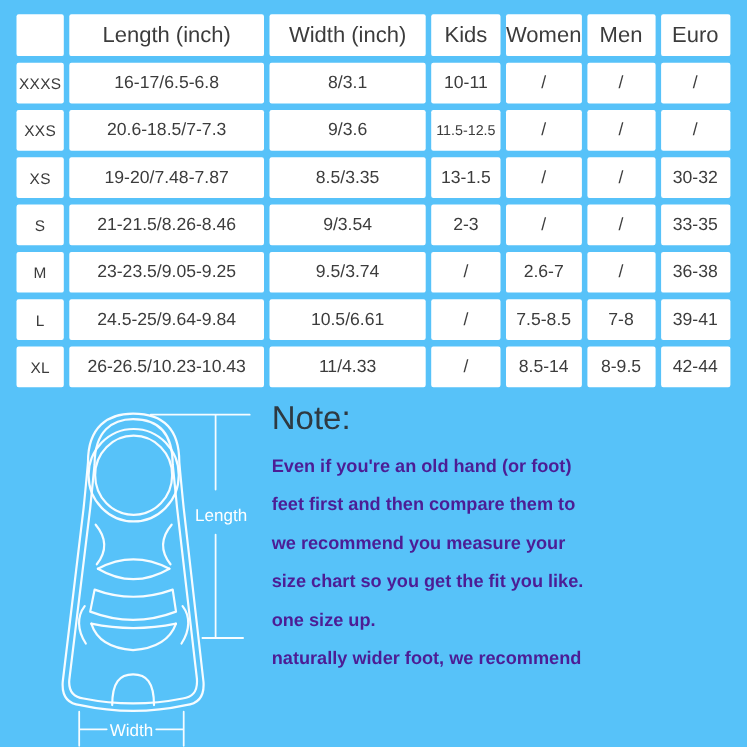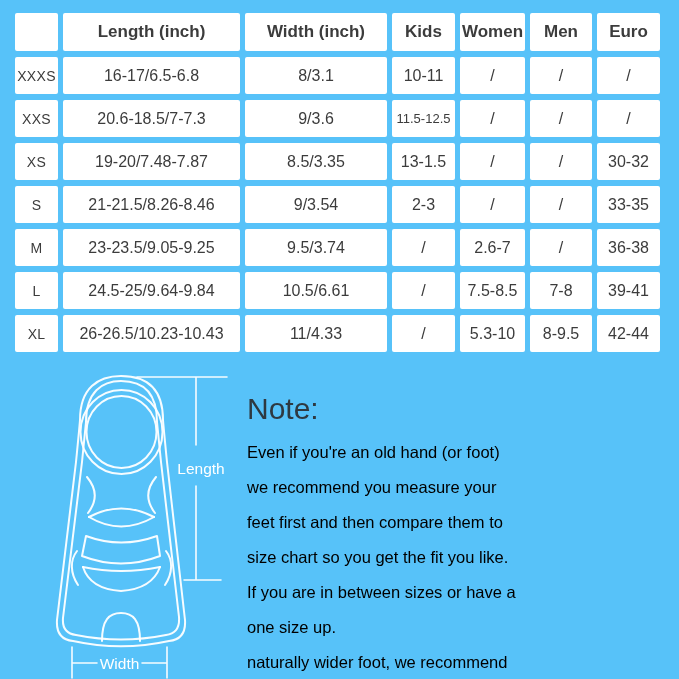--- a/index.html
+++ b/index.html
@@ -27,21 +27,21 @@
   .size-chart th, .size-chart td {
     background: #FFFFFF;
     color: #3C3C3C;
     text-align: center;
     vertical-align: middle;
     font-weight: 400;
     border-radius: 2px;
     overflow: hidden;
     white-space: nowrap;
   }
-  .size-chart th { height: 38px; font-size: 17px; font-weight: bold; }
+  .size-chart th { height: 38px; font-size: 20px; }
   .size-chart td { height: 37px; font-size: 16px; margin-left: 24px; }
   .size-chart td.size-cell { font-size: 14px; letter-spacing: 0.3px; }
   .size-chart td.compact { font-size: 13px; }
   
   .fin-diagram {
     position: absolute;
     left: 40px; top: 370px;
     width: 200px; height: 310px;
   }
   .fin-diagram path, .fin-diagram ellipse {
@@ -54,35 +54,36 @@
   .fin-diagram .measure { stroke-width: 1.6; }
   .fin-diagram text {
     fill: #FFFFFF;
     font-family: "Liberation Sans", sans-serif;
     font-size: 15.5px;
     stroke: none;
   }
   
   .note {
     position: absolute;
-    left: 247px; top: 392px;
+    left: 247px; top: 364px;
     width: 300px;
   }
   .note-title {
     font-size: 30px;
     line-height: 34px;
     color: #2E3941;
     font-weight: 400;
   }
   .note-lines { margin-top: 9px; }
   .note-line {
     font-size: 16.5px;
     line-height: 35px;
-    color: #000000;
+    color: #4c1d95;
     white-space: nowrap;
+    font-weight: bold;
   }
 </style>
 </head>
 <body>
 
 <table class="size-chart">
   <colgroup>
     <col class="c0">
       <col class="c1">
       <col class="c2">
@@ -153,21 +154,21 @@
     <td>/</td>
     <td>7.5-8.5</td>
     <td>7-8</td>
     <td>39-41</td>
   </tr>
   <tr>
     <td class="size-cell">XL</td>
     <td>26-26.5/10.23-10.43</td>
     <td>11/4.33</td>
     <td>/</td>
-    <td>5.3-10</td>
+    <td>8.5-14</td>
     <td>8-9.5</td>
     <td>42-44</td>
   </tr>
 </tbody>
   </table>
 
 <svg class="fin-diagram" viewBox="40 370 200 310" xmlns="http://www.w3.org/2000/svg">
 
   <path d="M 57,620 L 76,462 Q 79,432 80,420 C 80,388 98,376 121,376 C 146,376 163,388 163,420 Q 164,432 167,462 L 185,620 C 186,635 179,640 169,641 C 137,648 105,648 73,641 C 63,640 56,635 57,620 Z"></path>
   <path d="M 63,618 L 82,462 Q 85,432 86,422 C 86,392 102,381 121,381 C 142,381 157,392 157,422 Q 158,432 161,462 L 179,617 C 180,630 174,634 166,635 C 136,641 106,641 76,635 C 68,634 62,630 63,618 Z"></path>
@@ -190,20 +191,19 @@
   <text x="201" y="474" text-anchor="middle">Length</text>
 
   <path class="measure" d="M 72,647 L 72,678 M 167,647 L 167,678 M 72,663 L 97,663 M 142,663 L 167,663"></path>
   <text x="119.5" y="669" text-anchor="middle">Width</text>
 </svg>
 
 <div class="note">
   <div class="note-title">Note:</div>
   <div class="note-lines">
     <div class="note-line">Even if you're an old hand (or foot)</div>
+    <div class="note-line">feet first and then compare them to</div>
     <div class="note-line">we recommend you measure your</div>
-    <div class="note-line">feet first and then compare them to</div>
     <div class="note-line">size chart so you get the fit you like.</div>
-    <div class="note-line">If you are in between sizes or have a</div>
     <div class="note-line">one size up.</div>
     <div class="note-line">naturally wider foot, we recommend</div>
   </div>
 </div>
 
 </body></html>

